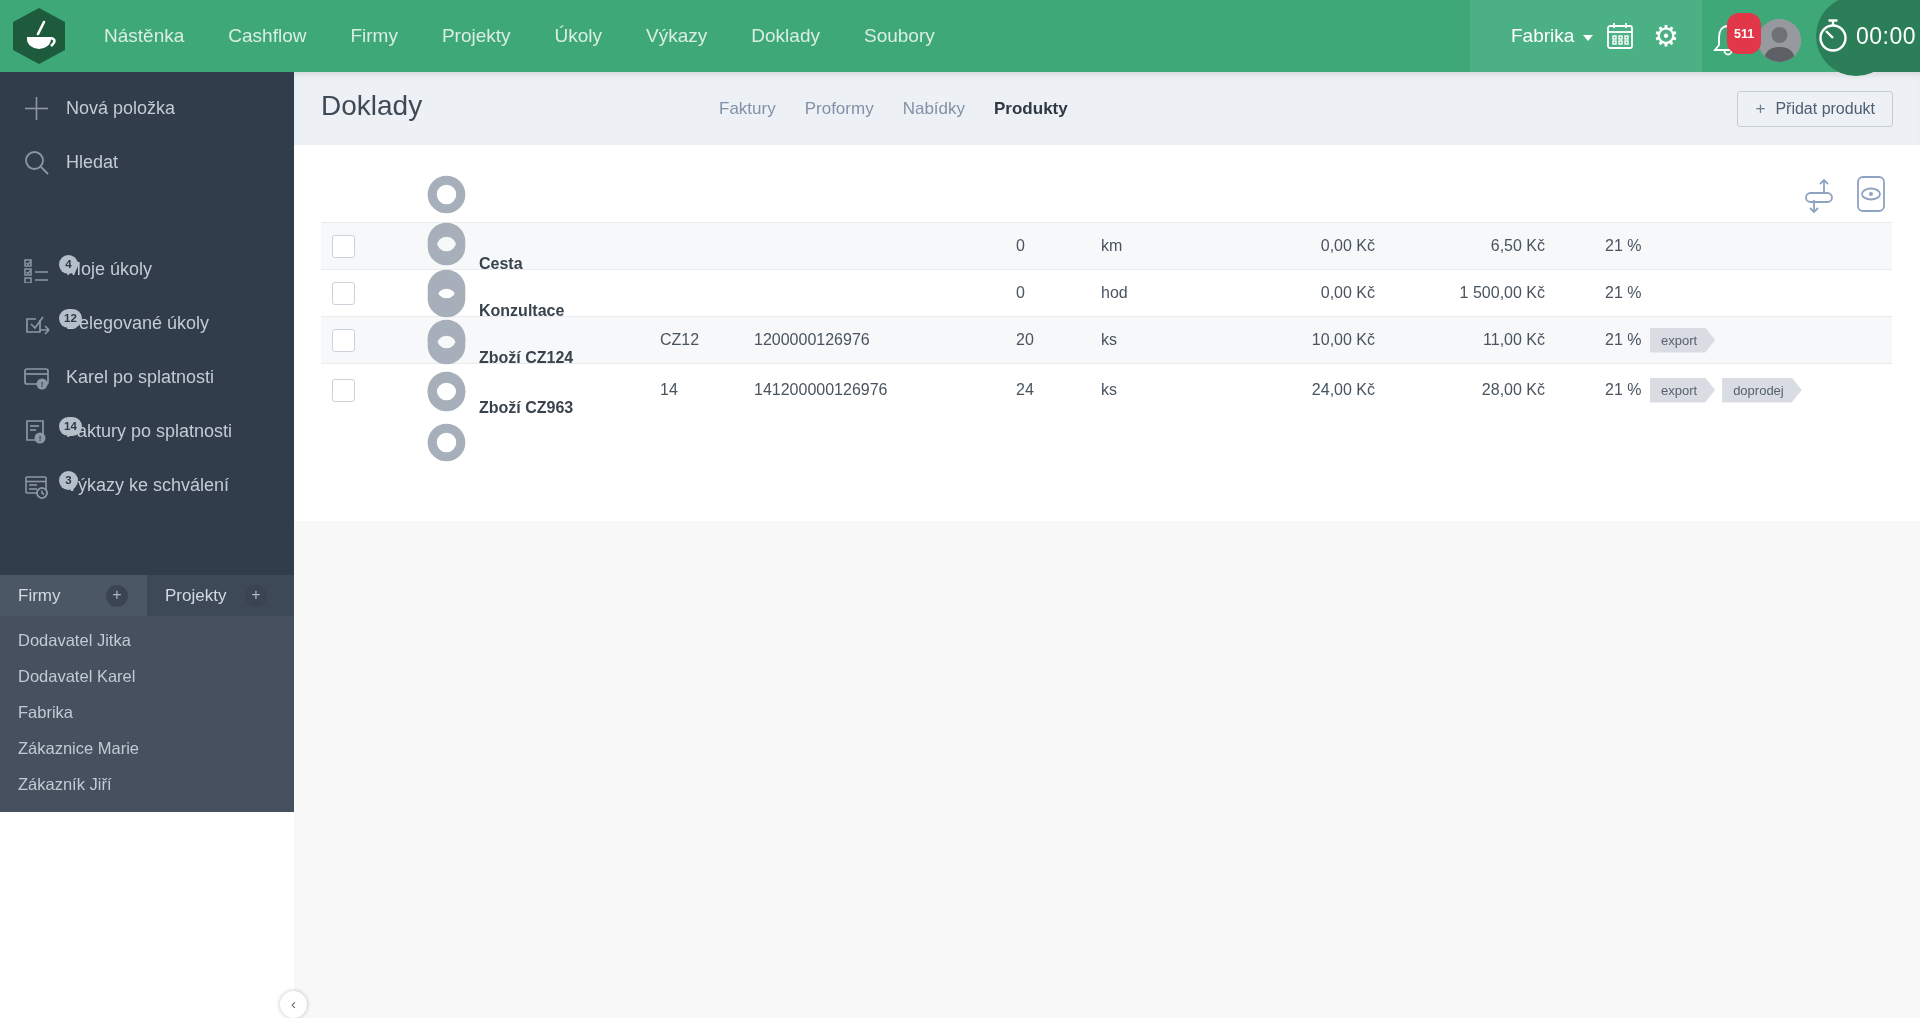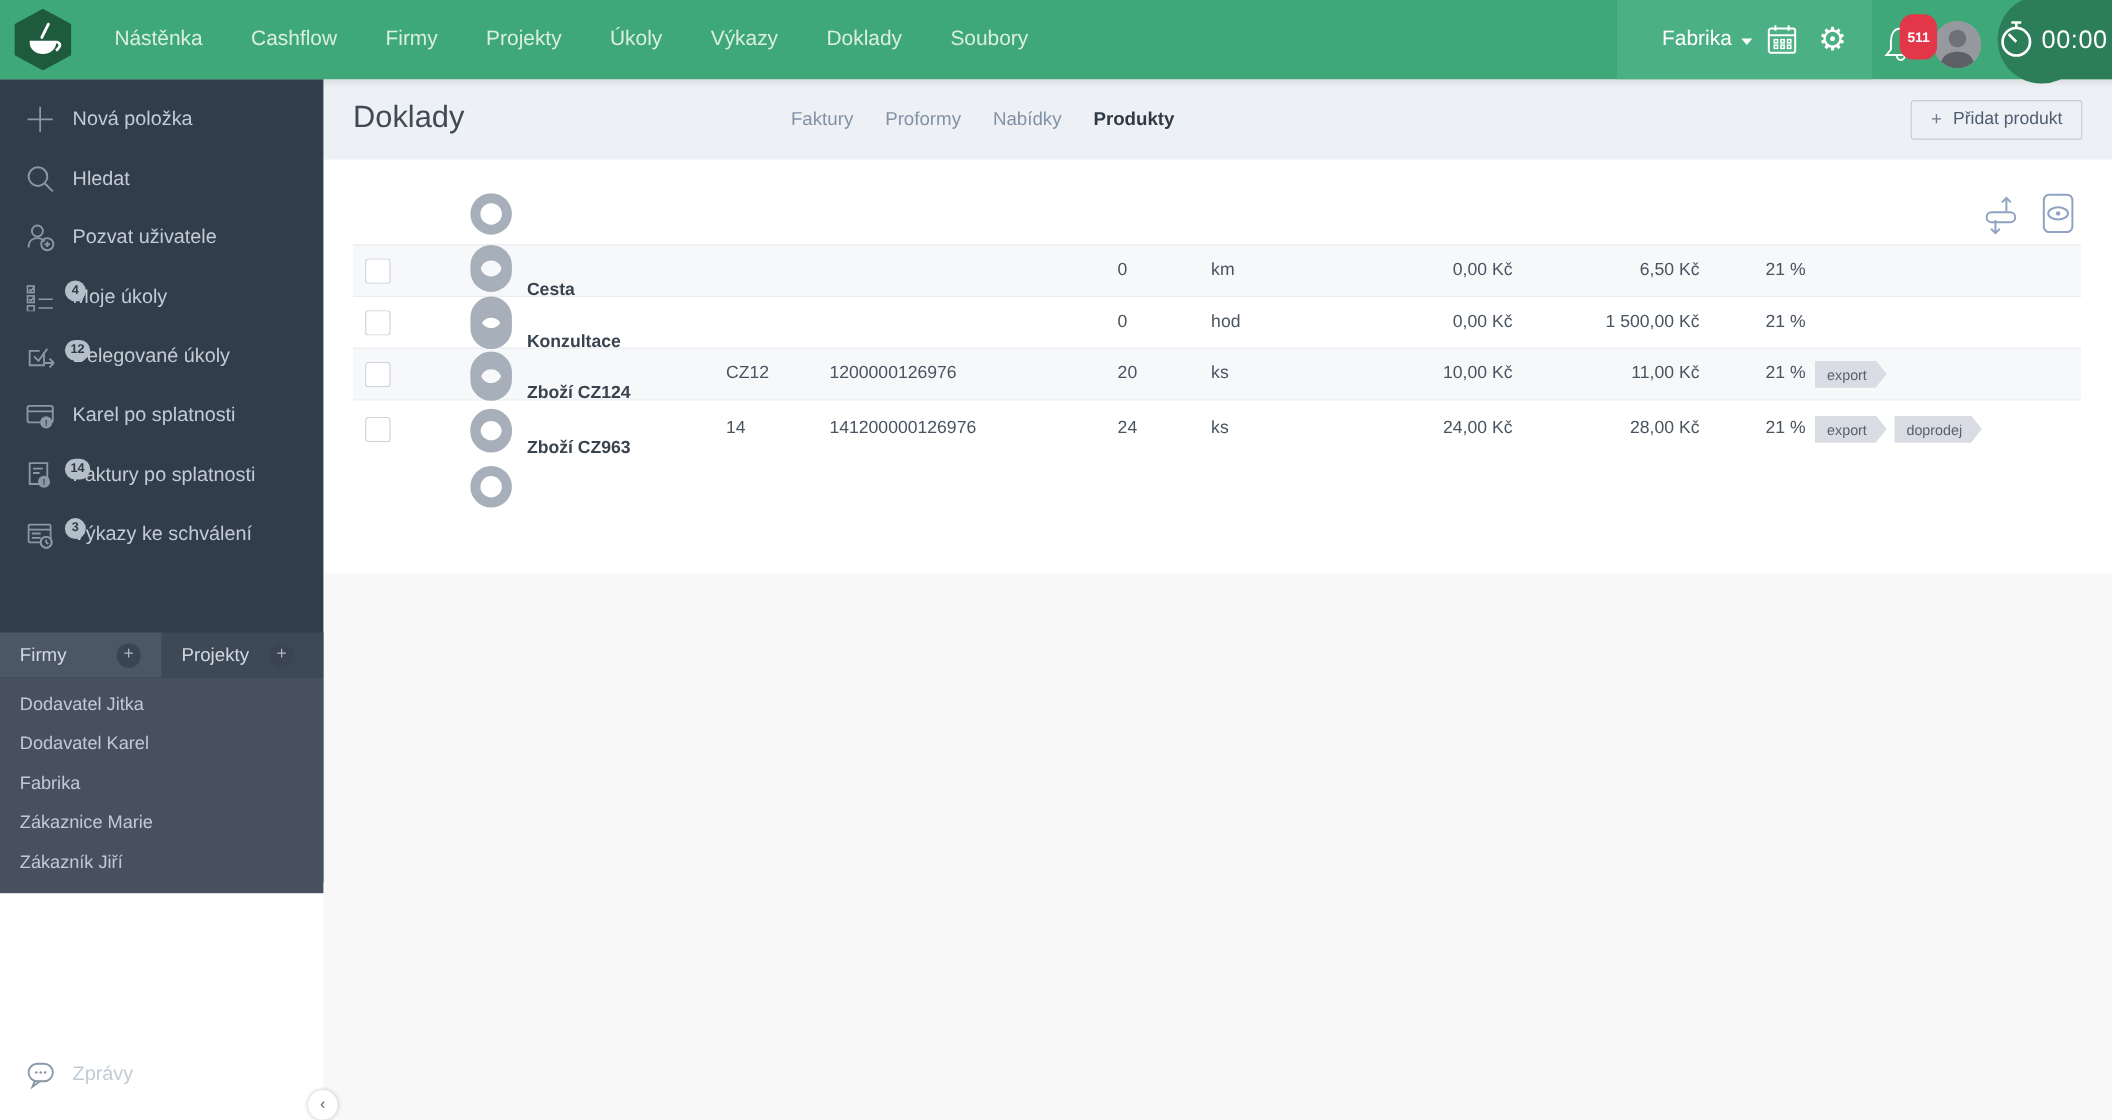--- a/index.html
+++ b/index.html
@@ -186,32 +186,20 @@
   <div class="side-item" style="top:63px;">
     <span class="s-icon">
       <svg viewBox="0 0 27 27" stroke="currentColor" fill="none" stroke-width="1.8">
           <circle cx="11.5" cy="11.5" r="8.5"></circle>
           <line x1="18" y1="18" x2="25" y2="25"></line>
         </svg>
     </span>
     <span class="s-label">Hledat</span>
   </div>
 
-  <div class="side-item" style="top:116px;">
-    <span class="s-icon">
-      <svg viewBox="0 0 27 27" stroke="currentColor" fill="none" stroke-width="1.7">
-        <circle cx="11" cy="8" r="5"></circle>
-          <path d="M3 23 C3 16.5 7 14.5 11 14.5 C13.5 14.5 16 15.5 17.5 17.5"></path>
-        <circle cx="20" cy="20" r="5.5"></circle>
-          <line x1="20" y1="17.5" x2="20" y2="22.5"></line>
-          <line x1="17.5" y1="20" x2="22.5" y2="20"></line>
-      </svg>
-    </span>
-    <span class="s-label">Pozvat uživatele</span>
-  </div>
 
   <div class="side-item" style="top:170px;">
     <span class="s-icon">
       <svg viewBox="0 0 27 27" stroke="currentColor" fill="none" stroke-width="1.5">
         <rect x="2" y="4" width="6" height="6"></rect>
           <polyline points="3.5,7 5,8.5 7.5,5.5"></polyline>
         <rect x="2" y="13" width="6" height="6"></rect>
           <polyline points="3.5,16 5,17.5 7.5,14.5"></polyline>
         <rect x="2" y="22" width="6" height="5"></rect>
         <line x1="12" y1="16" x2="25" y2="16"></line>
@@ -288,32 +276,20 @@
   </div>
 
   <div id="company-list">
     <div class="company-item">Dodavatel Jitka</div>
     <div class="company-item">Dodavatel Karel</div>
     <div class="company-item">Fabrika</div>
     <div class="company-item">Zákaznice Marie</div>
     <div class="company-item">Zákazník Jiří</div>
   </div>
 
-  <div id="messages-item">
-    <span class="s-icon">
-      <svg viewBox="0 0 28 28" stroke="currentColor" fill="none" stroke-width="1.7">
-        <rect x="3" y="5" width="22" height="16" rx="8"></rect>
-        <path d="M9 20 L6.5 26 L14 20.5"></path>
-        <circle cx="10" cy="13" r="1.2" fill="currentColor" stroke="none"></circle>
-        <circle cx="14" cy="13" r="1.2" fill="currentColor" stroke="none"></circle>
-        <circle cx="18" cy="13" r="1.2" fill="currentColor" stroke="none"></circle>
-      </svg>
-    </span>
-    <span class="s-label">Zprávy</span>
-  </div>
 </div>
 
 <div id="collapse-btn">‹</div>
 
 <div id="content-header">
   <div id="page-title">Doklady</div>
   <div id="page-tabs">
     <span class="page-tab">Faktury</span>
     <span class="page-tab">Proformy</span>
     <span class="page-tab">Nabídky</span>

